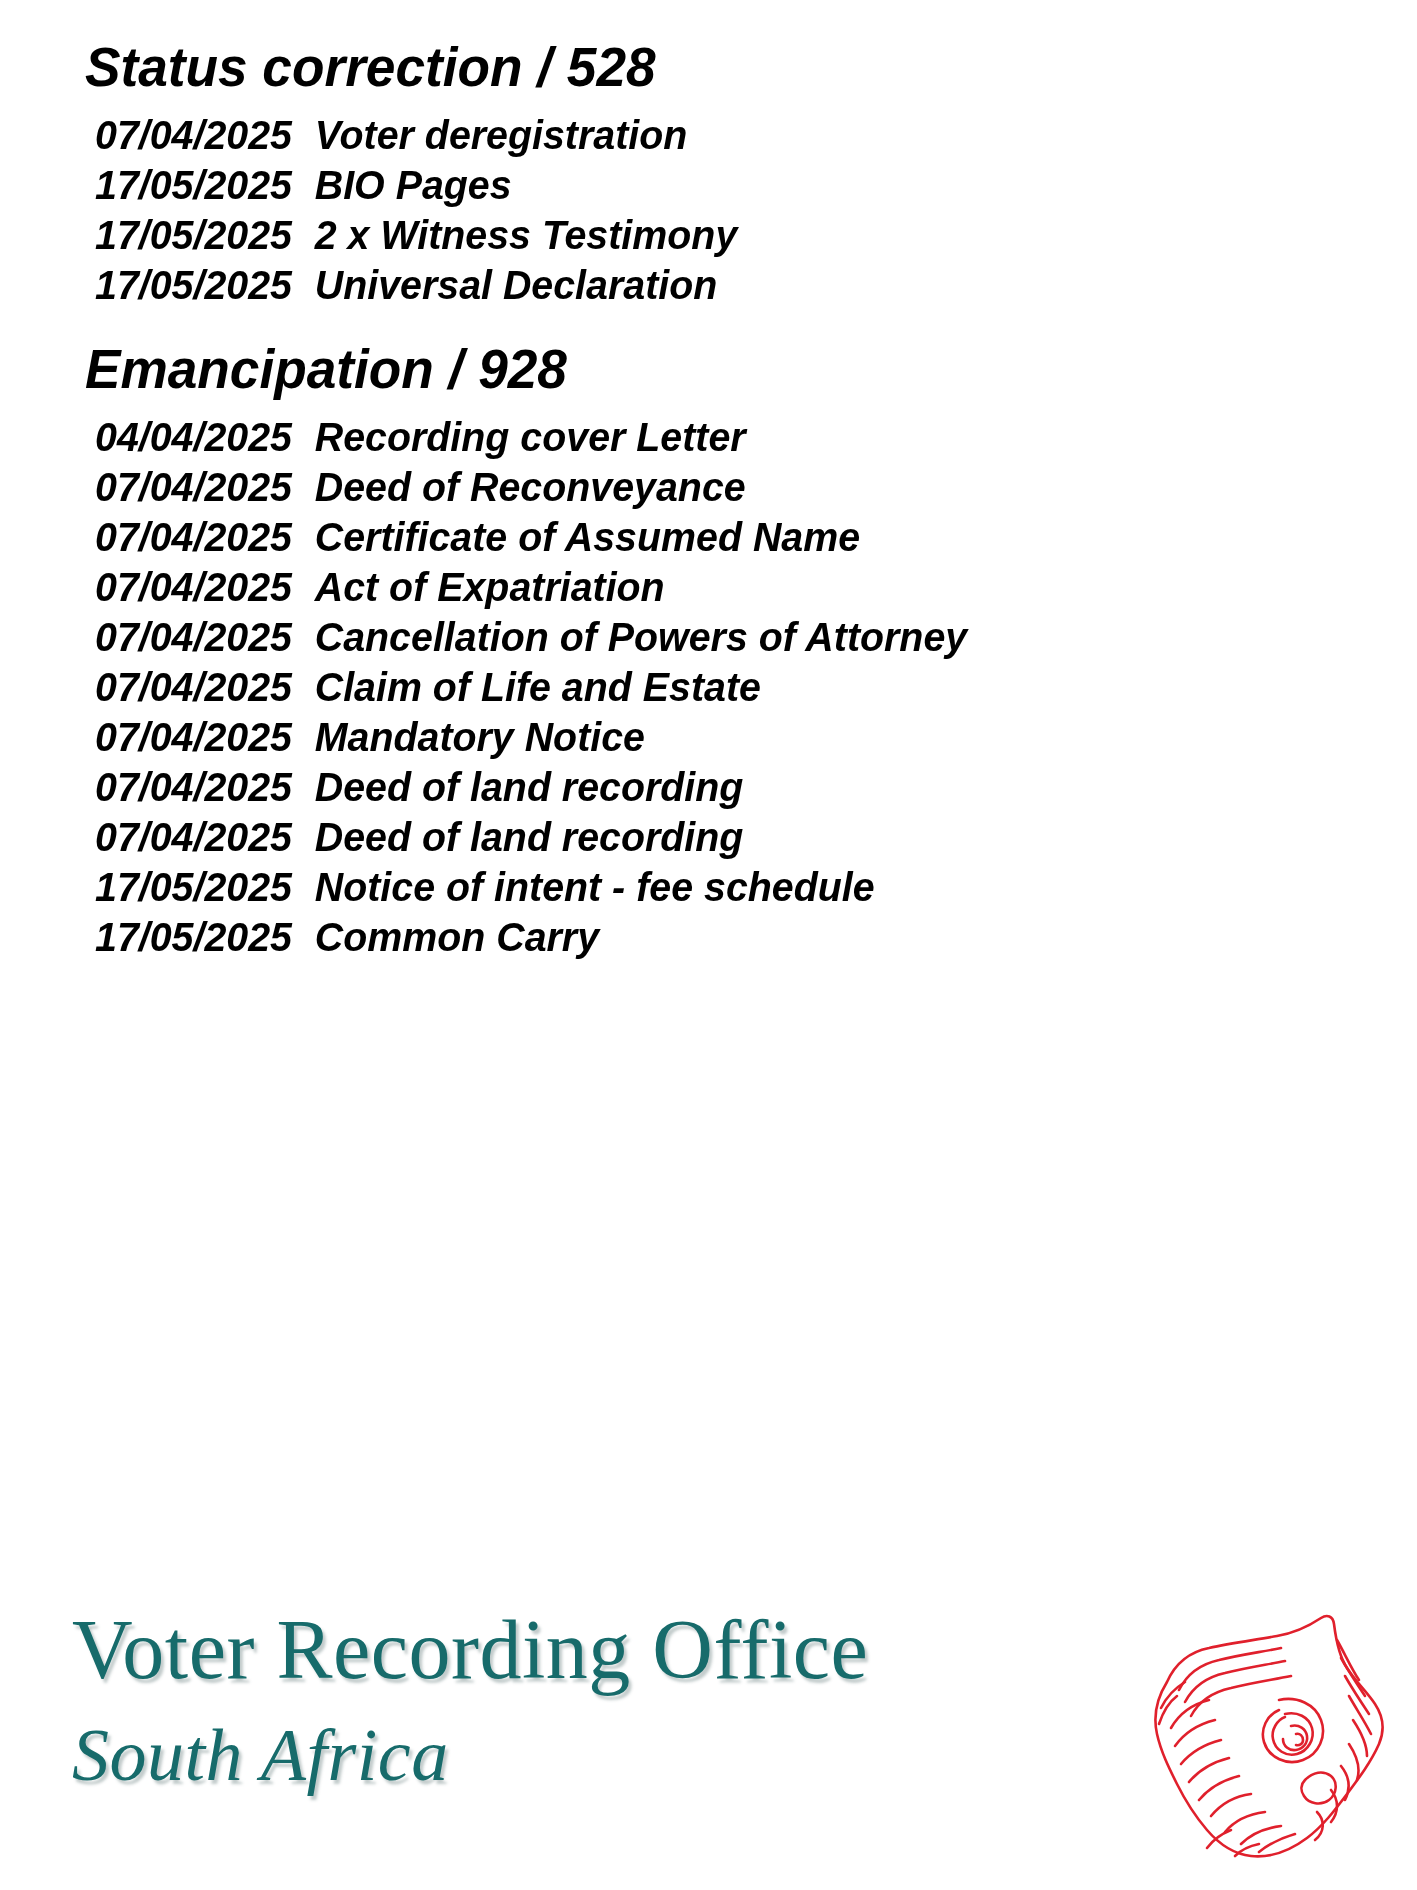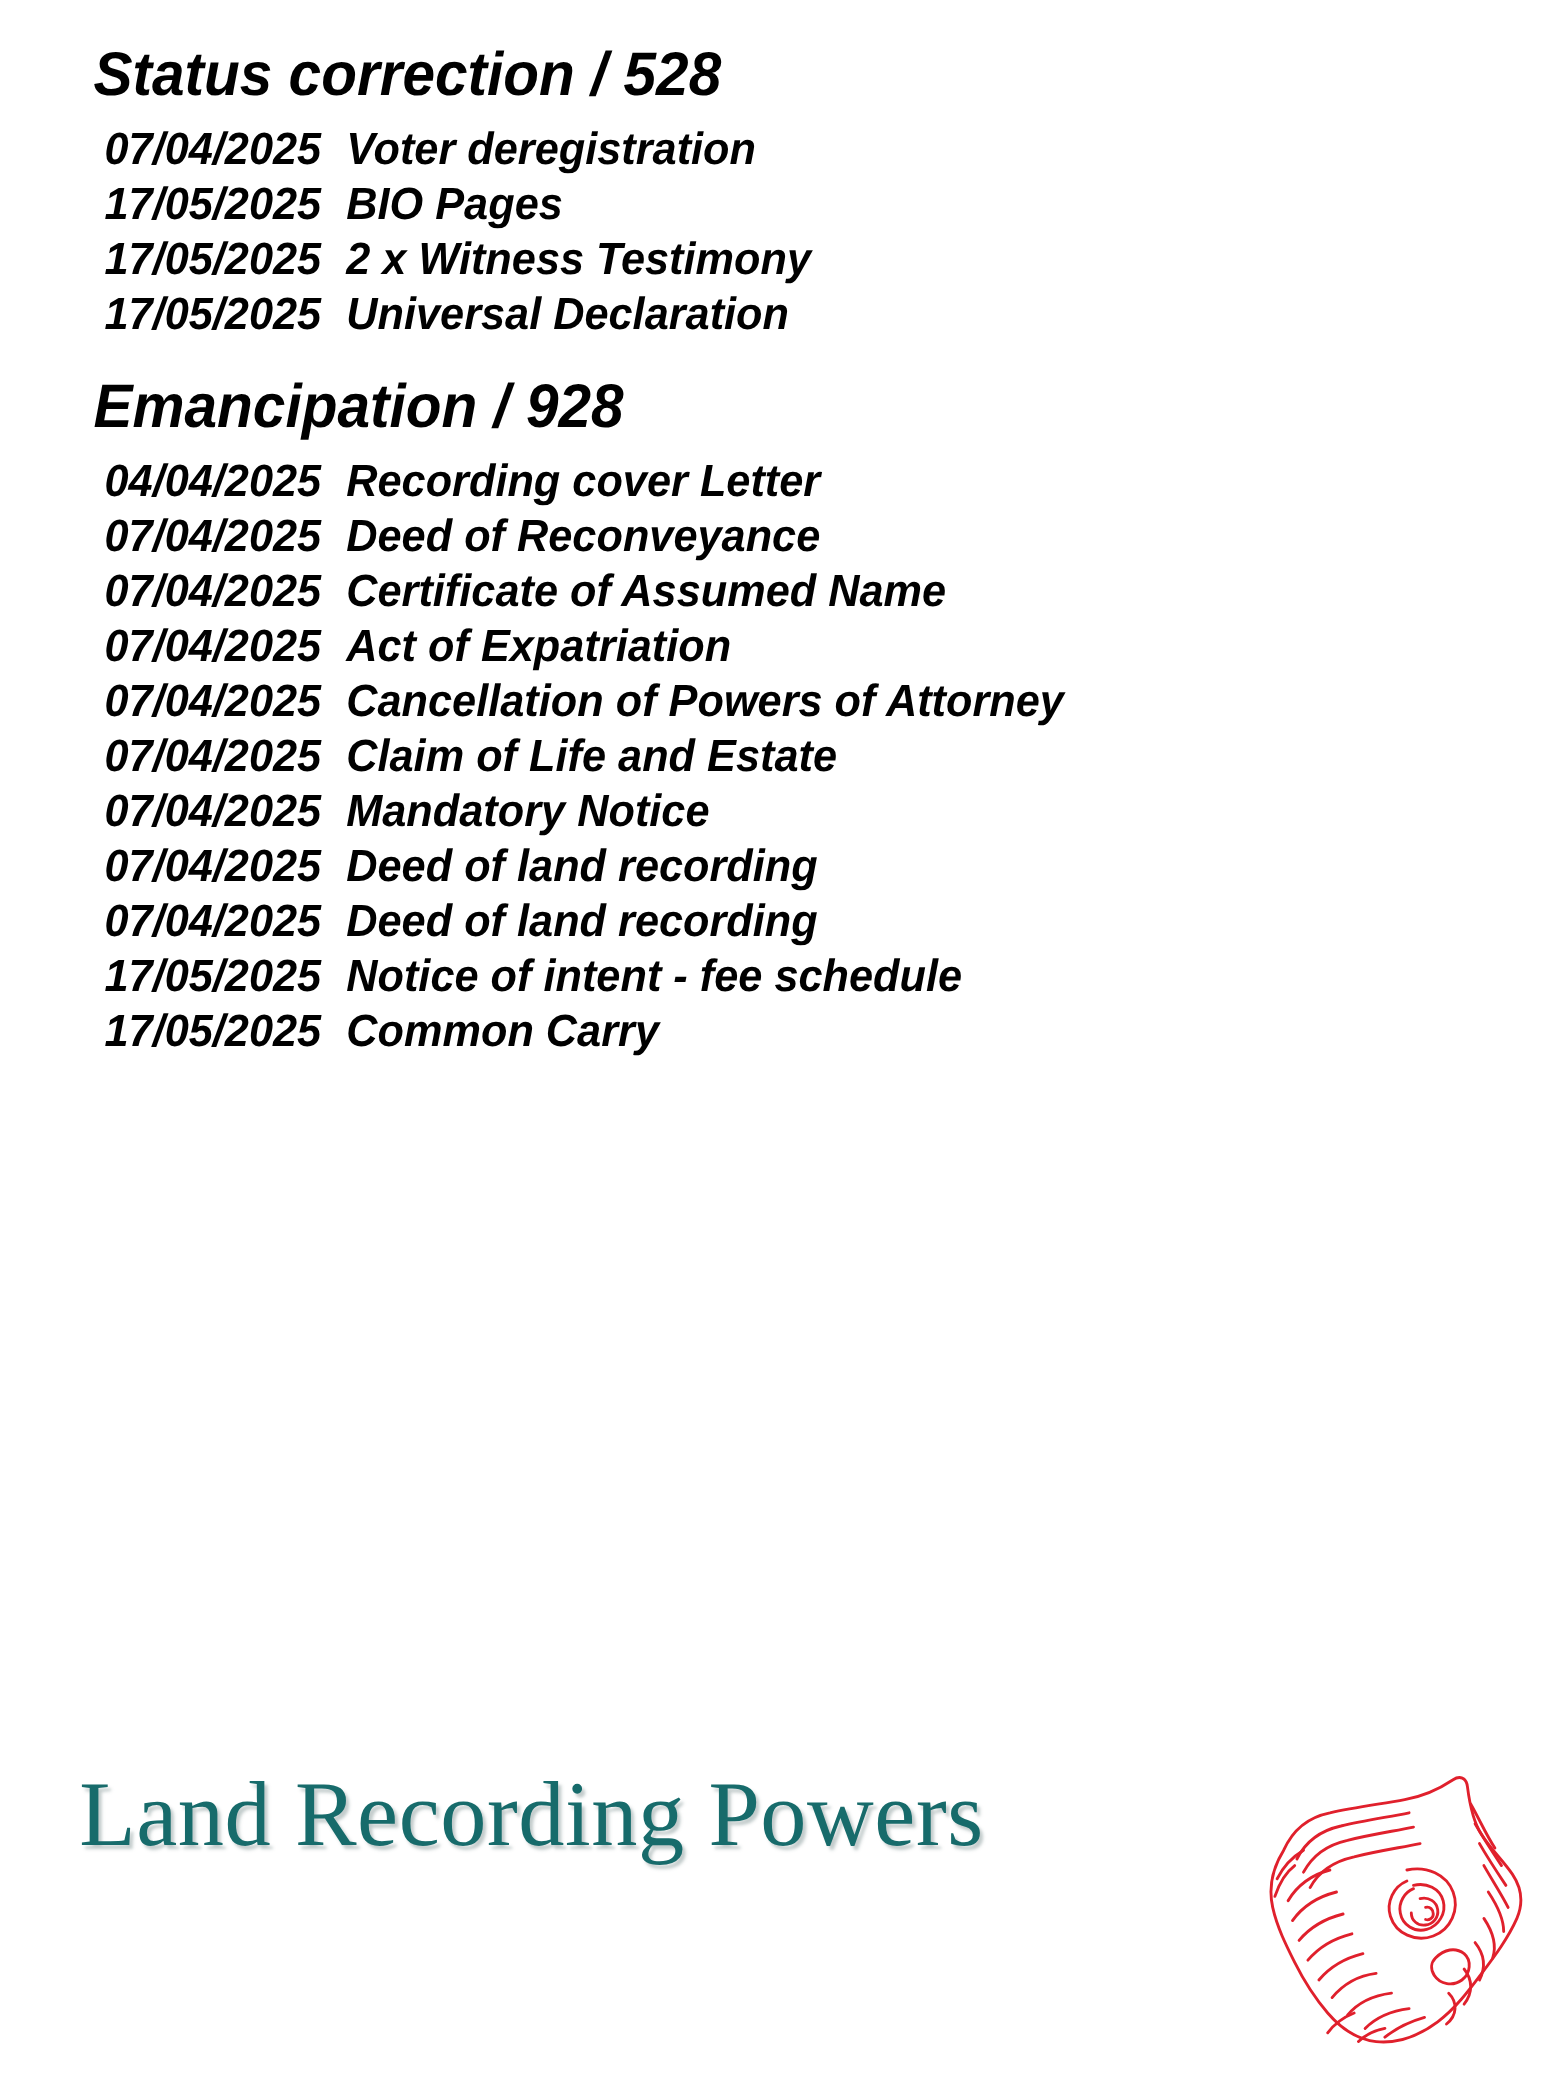--- a/index.html
+++ b/index.html
@@ -234,21 +234,22 @@
           <span class="entry-date">17/05/2025</span>
           <span class="entry-desc">Common Carry</span>
         </li>
       </ul>
     </div>
 
   </div>
 
   <div class="footer">
     <div class="logo-text">
-      <div class="logo-line1">Land Recording Powers</div>
+      <div class="logo-line1">Voter Recording Office</div>
+      <div class="logo-line2">South Africa</div>
     </div>
 
     <div class="logo-mark">
       <svg viewBox="0 0 300 280" xmlns="http://www.w3.org/2000/svg" aria-hidden="true">
         <g fill="none" stroke="#e0202c" stroke-width="2.6" stroke-linecap="round" stroke-linejoin="round">
 
           <path d="M58 78 C66 60 80 48 100 44 C122 39 146 36 168 32
                    C186 29 200 22 212 14 C218 10 224 12 225 20
                    C227 36 230 52 238 64 C247 78 258 88 266 100
                    C274 112 276 126 270 140 C262 158 250 174 238 190

